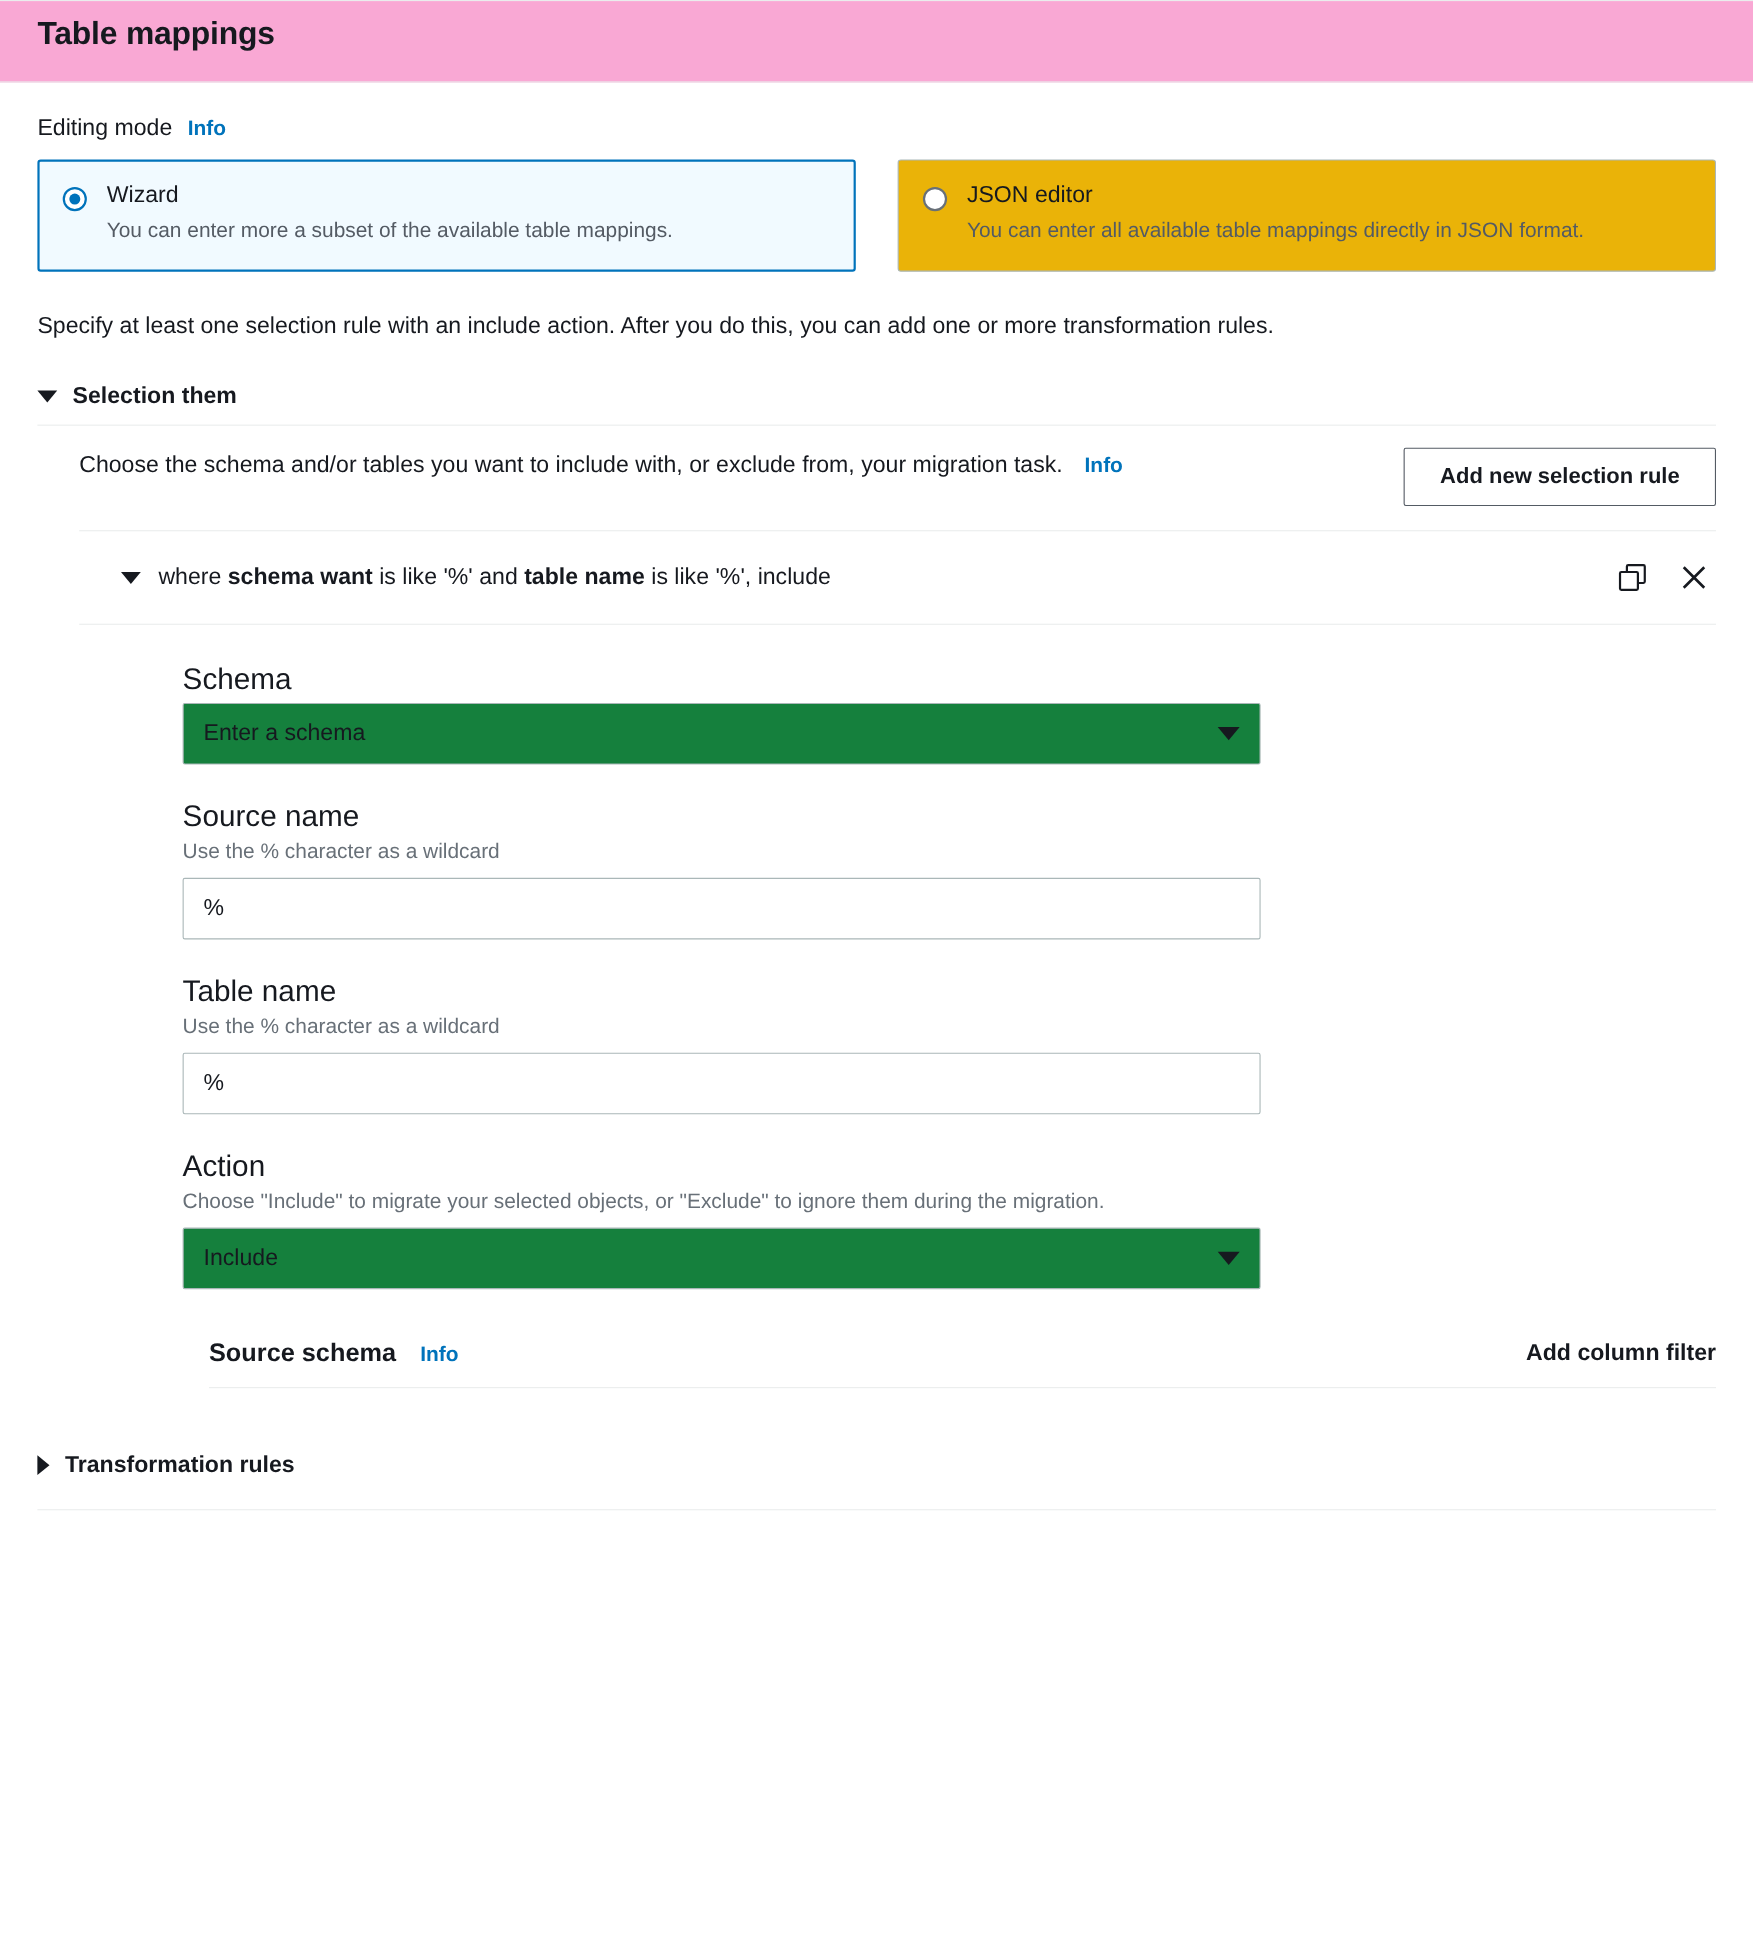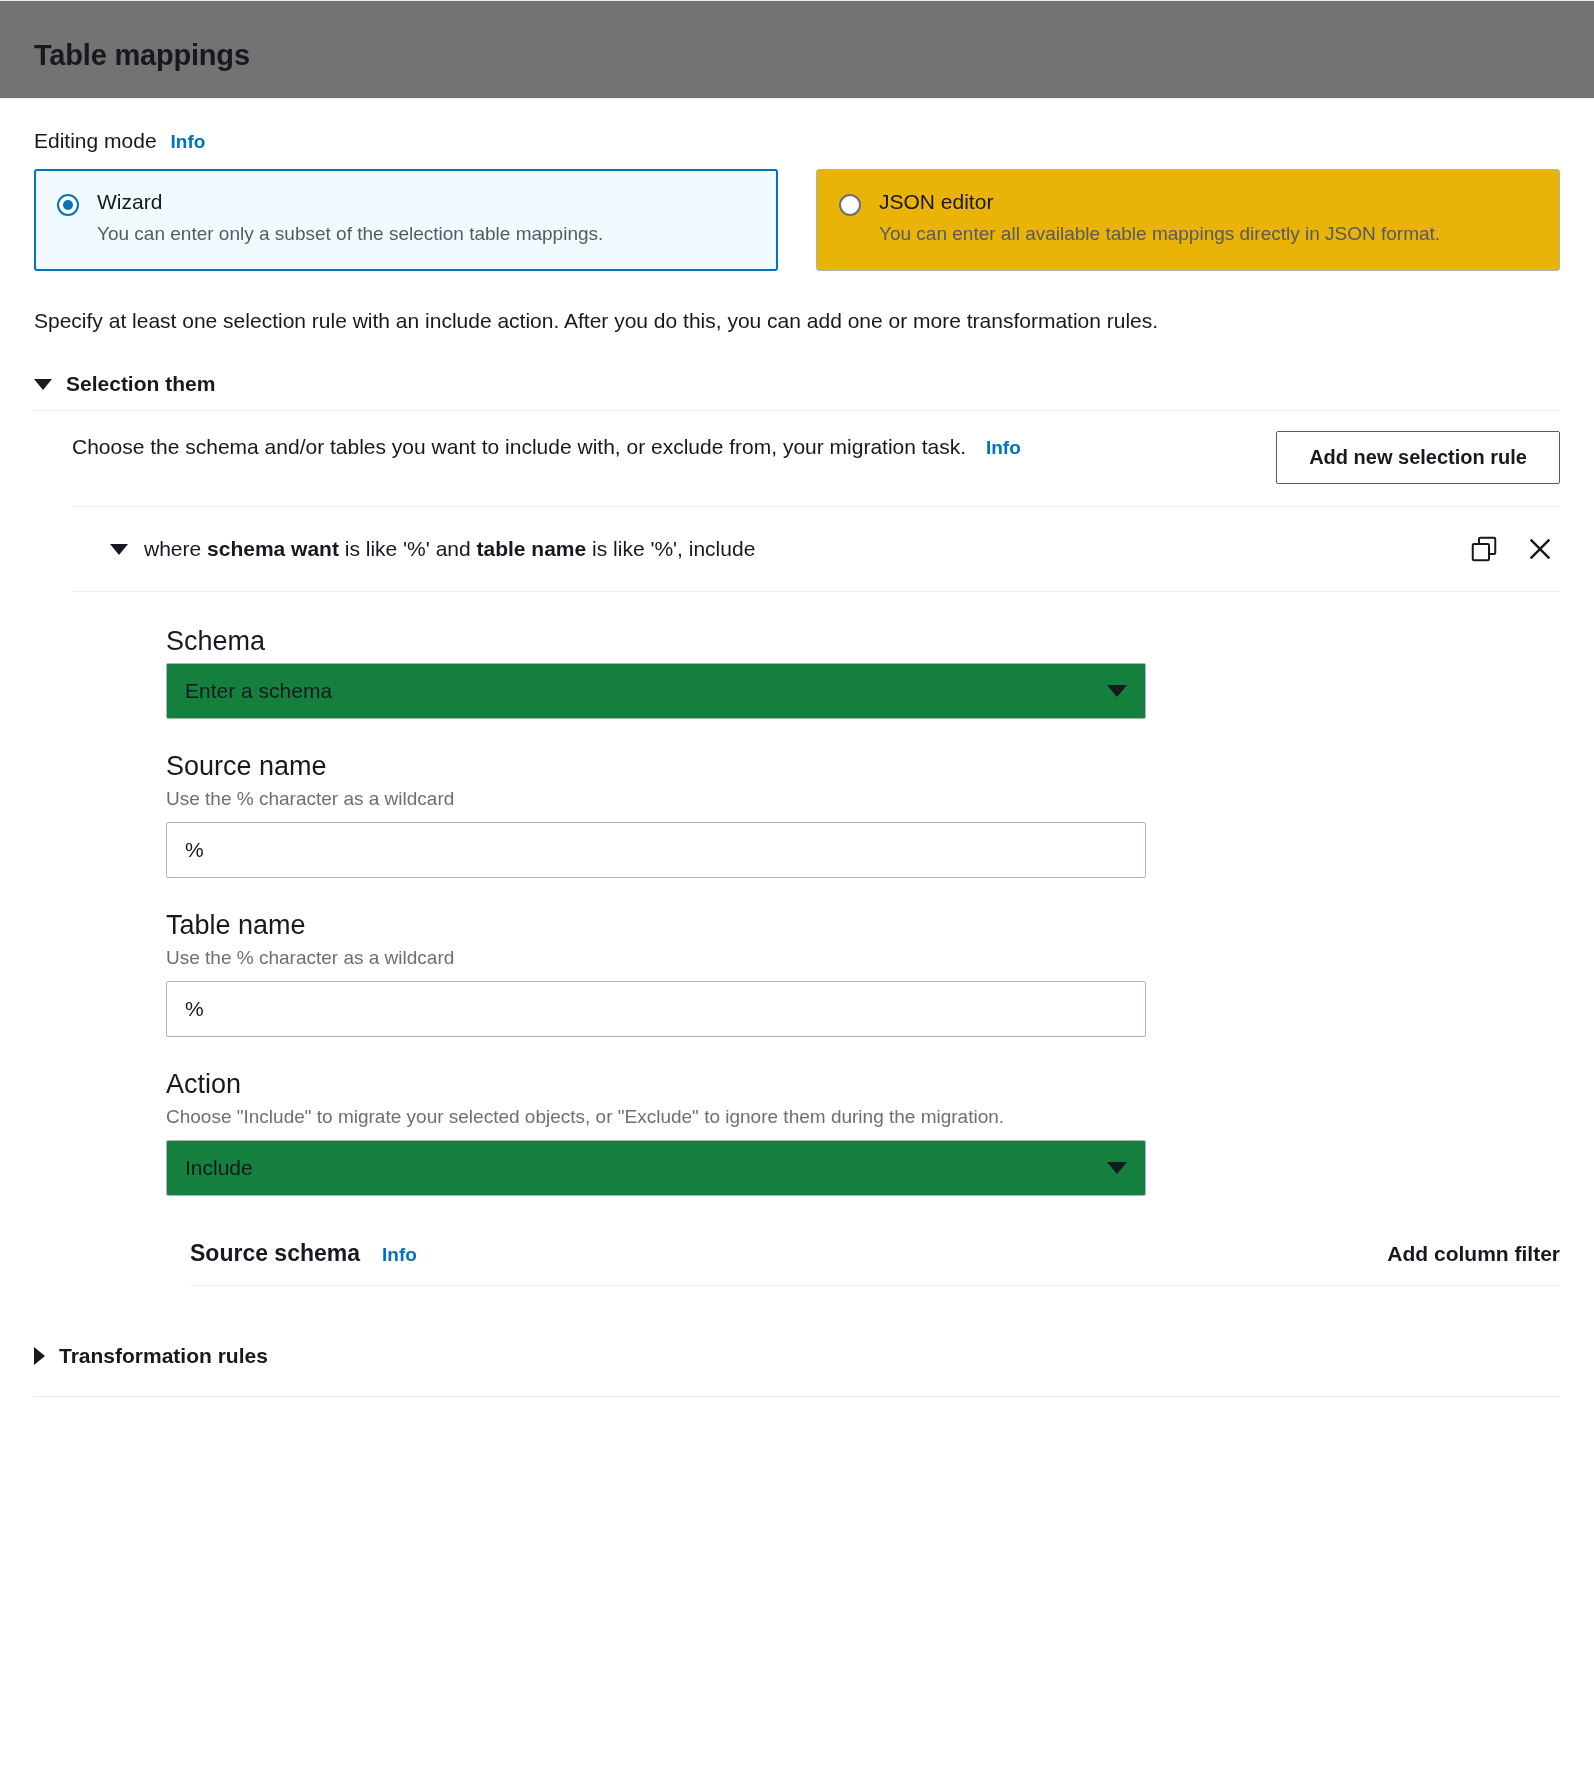--- a/index.html
+++ b/index.html
@@ -15,23 +15,23 @@
     -webkit-font-smoothing: antialiased;
   }
   .page {
     width: 1594px;
     box-sizing: border-box;
     background: #ffffff;
     border-top: 1px solid #eaeded;
   }
   
   .panel-header {
-    padding: 38px 34px 26px 34px;
+    padding: 14px 34px 26px 34px;
     border-bottom: 1px solid #eaeded;
-    background: #737373;
+    background: #f9a8d4;
   }
   .panel-title {
     font-size: 29px;
     font-weight: bold;
     color: #16191f;
     letter-spacing: -0.2px;
   }
   .panel-body {
     padding: 30px 34px 0 34px;
   }
@@ -299,21 +299,21 @@
     <div class="field-label-row">
       <span class="field-label">Editing mode</span>
       <span class="info-link">Info</span>
     </div>
 
     <div class="radio-cards">
       <div class="radio-card selected">
         <span class="radio-outer"></span>
         <span class="radio-text">
           <span class="radio-title" style="display:block;">Wizard</span>
-          <span class="radio-desc" style="display:block;">You can enter only a subset of the selection table mappings.</span>
+          <span class="radio-desc" style="display:block;">You can enter more a subset of the available table mappings.</span>
         </span>
       </div>
       <div class="radio-card">
         <span class="radio-outer"></span>
         <span class="radio-text">
           <span class="radio-title" style="display:block;">JSON editor</span>
           <span class="radio-desc" style="display:block;">You can enter all available table mappings directly in JSON format.</span>
         </span>
       </div>
     </div>

